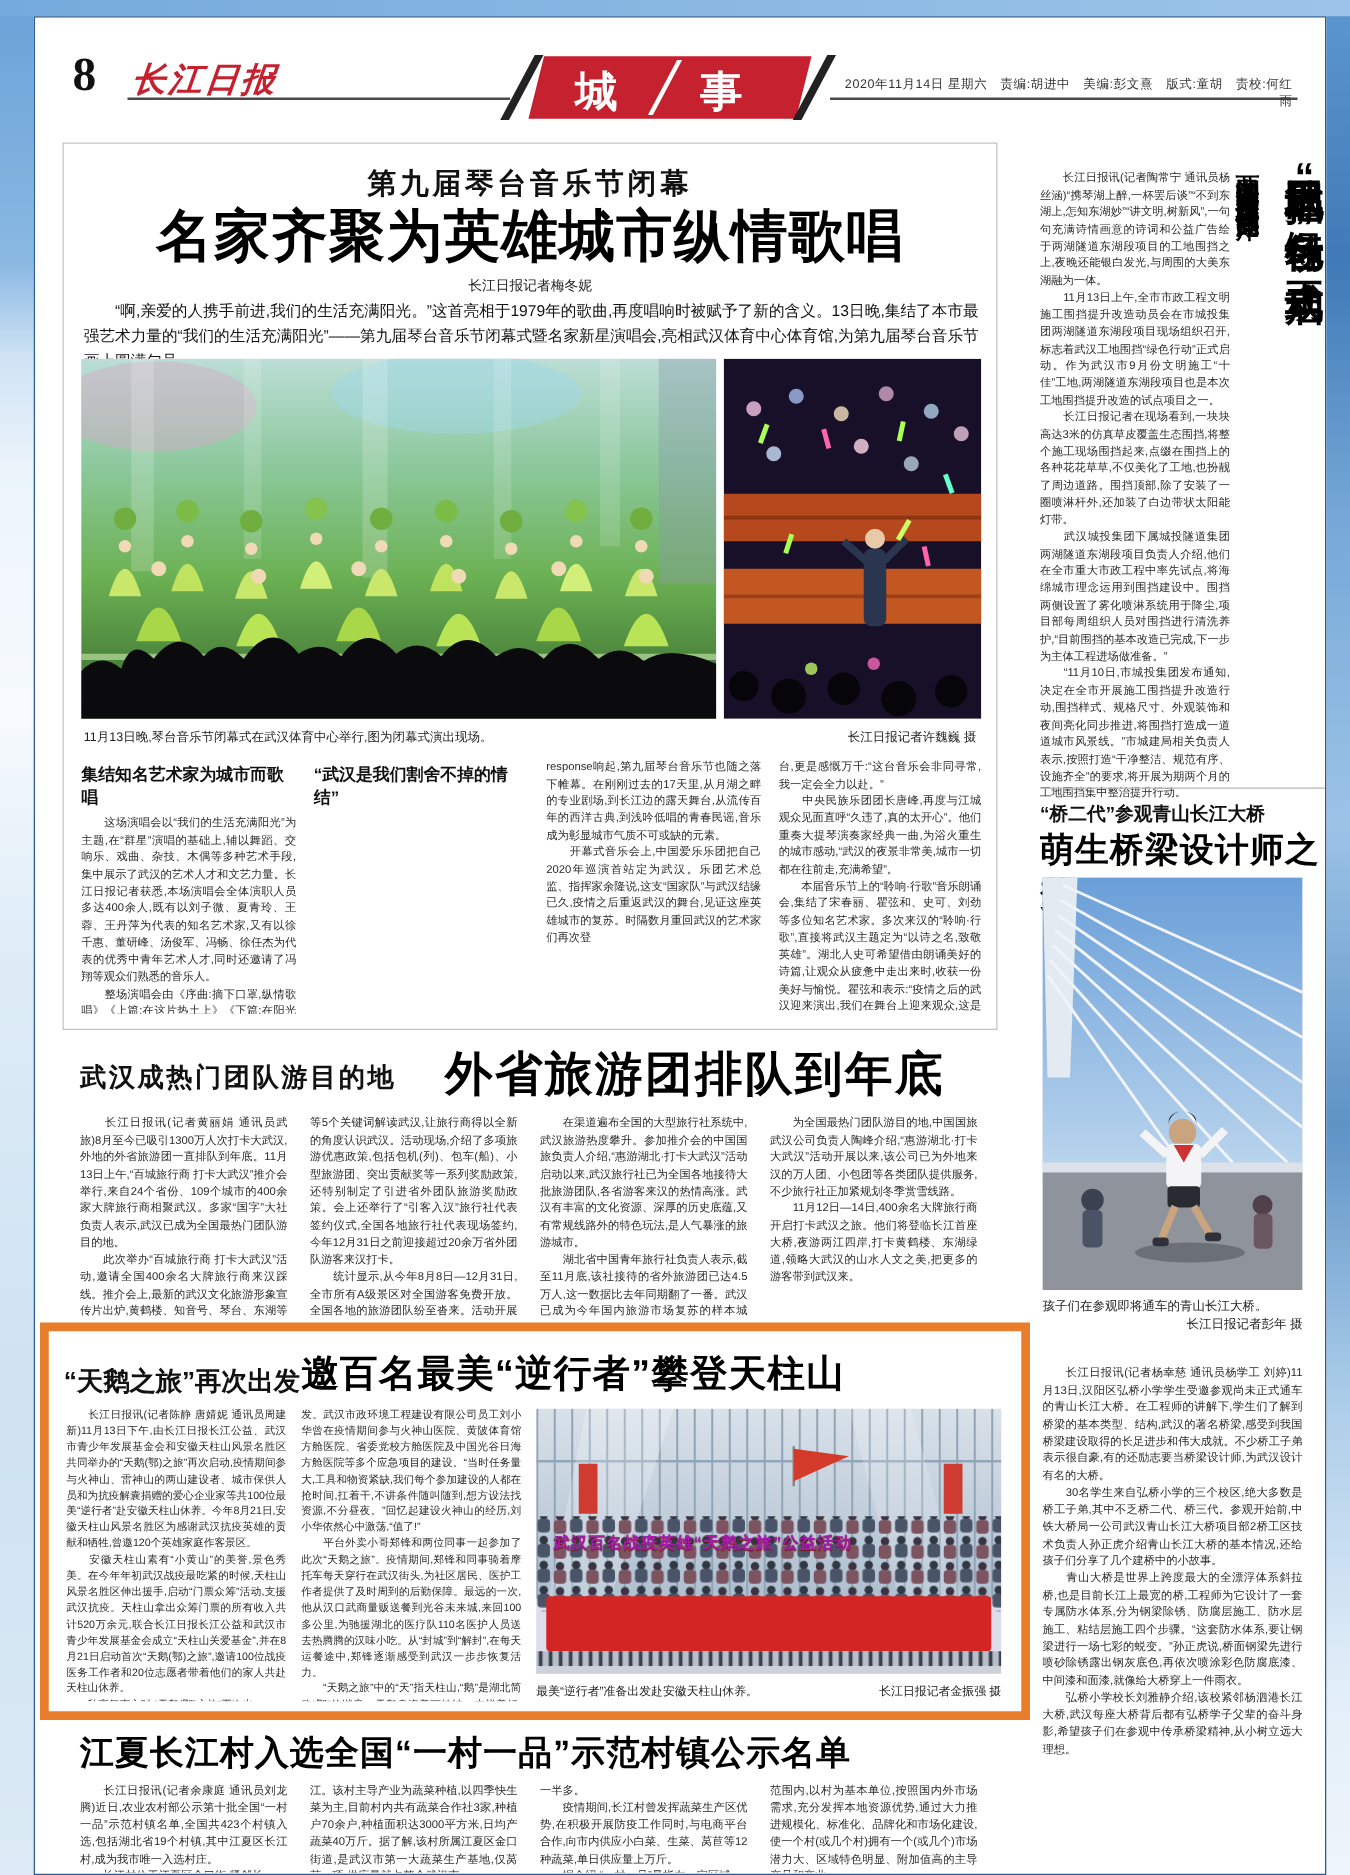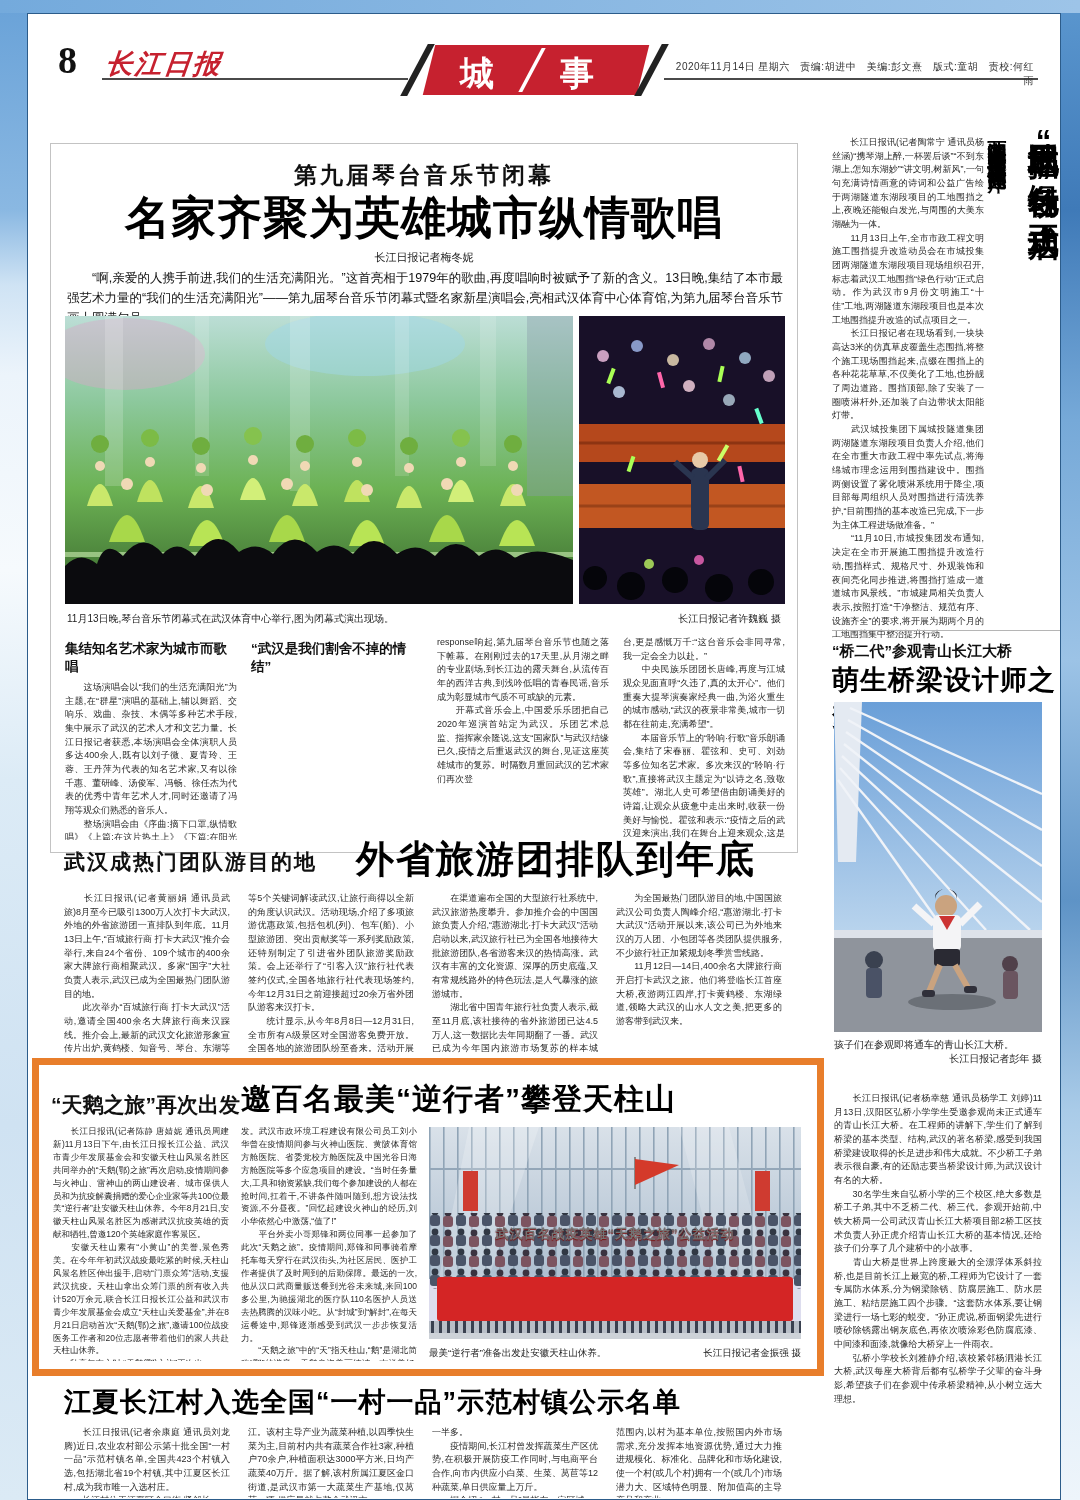--- a/index.html
+++ b/index.html
@@ -38,21 +38,21 @@
   .colhead { font-weight:bold; font-size:13.5px; color:#111; margin:4px 0 5px; }
   .box1 { border:1px solid #c3c3c3; }
 
   .vhead { writing-mode:vertical-rl; text-orientation:upright; font-weight:bold; color:#000; }
   .photo { background:#dde; }
   .photo svg { display:block; width:100%; height:100%; }
 
   .orange-box { border:7px solid #e87e2b; background:#fff; }
   .swan-kicker { font-weight:bold; font-size:21px; color:#111; }
   .swan-head { font-weight:bold; font-size:30px; color:#000; letter-spacing:1px; }
-  .banner-overlay { color:#737373; font-weight:bold; font-size:13px; text-align:center; text-shadow:0 1px 1px #7a1010; letter-spacing:1px; }
+  .banner-overlay { color:#a21caf; font-weight:bold; font-size:13px; text-shadow:0 1px 1px #7a1010; letter-spacing:1px; }
 </style>
 </head>
 <body>
 
 <div class="bg-left"></div>
 <div class="bg-right"></div>
 <div class="bg-top"></div>
 
 <div class="page">
 
@@ -65,21 +65,21 @@
     <div class="abs banner-slash" style="left:6px; top:2px;"></div>
     <div class="abs banner-red" style="left:22px; top:4px; width:212px; height:48px;"></div>
     <div class="abs banner-txt" style="left:52px; top:9px;">城</div>
     <div class="abs banner-div" style="left:122px; top:6px;"></div>
     <div class="abs banner-txt" style="left:152px; top:9px;">事</div>
     <div class="abs banner-slash" style="left:240px; top:2px;"></div>
   </div>
 
   <div class="abs dateline" style="right:26px; top:46px; width:360px; text-align:right;">2020年11月14日 星期六　责编:胡进中　美编:彭文熹　版式:童胡　责校:何红雨</div>
 
-  <div class="abs box1" style="left:22px; top:100px; width:748px; height:710px;margin-top:29px;">
+  <div class="abs box1" style="left:22px; top:100px; width:748px; height:710px;">
     <div class="abs kicker-c" style="left:0; top:16px; width:100%;">第九届琴台音乐节闭幕</div>
     <div class="abs head-xl" style="left:0; top:44px; width:100%;">名家齐聚为英雄城市纵情歌唱</div>
     <div class="abs byline" style="left:0; top:106px; width:100%;">长江日报记者梅冬妮</div>
     <div class="abs lede jt pre" style="left:16px; top:124px; width:716px;">　　“啊,亲爱的人携手前进,我们的生活充满阳光。”这首亮相于1979年的歌曲,再度唱响时被赋予了新的含义。13日晚,集结了本市最强艺术力量的“我们的生活充满阳光”——第九届琴台音乐节闭幕式暨名家新星演唱会,亮相武汉体育中心体育馆,为第九届琴台音乐节画上圆满句号。</div>
 
     <div class="abs photo" style="left:14px; top:172px; width:508px; height:288px;">
       <svg viewBox="0 0 508 288" preserveAspectRatio="none">
         <defs>
           <linearGradient id="stg" x1="0" y1="0" x2="0" y2="1">
             <stop offset="0" stop-color="#bcded6"></stop>

